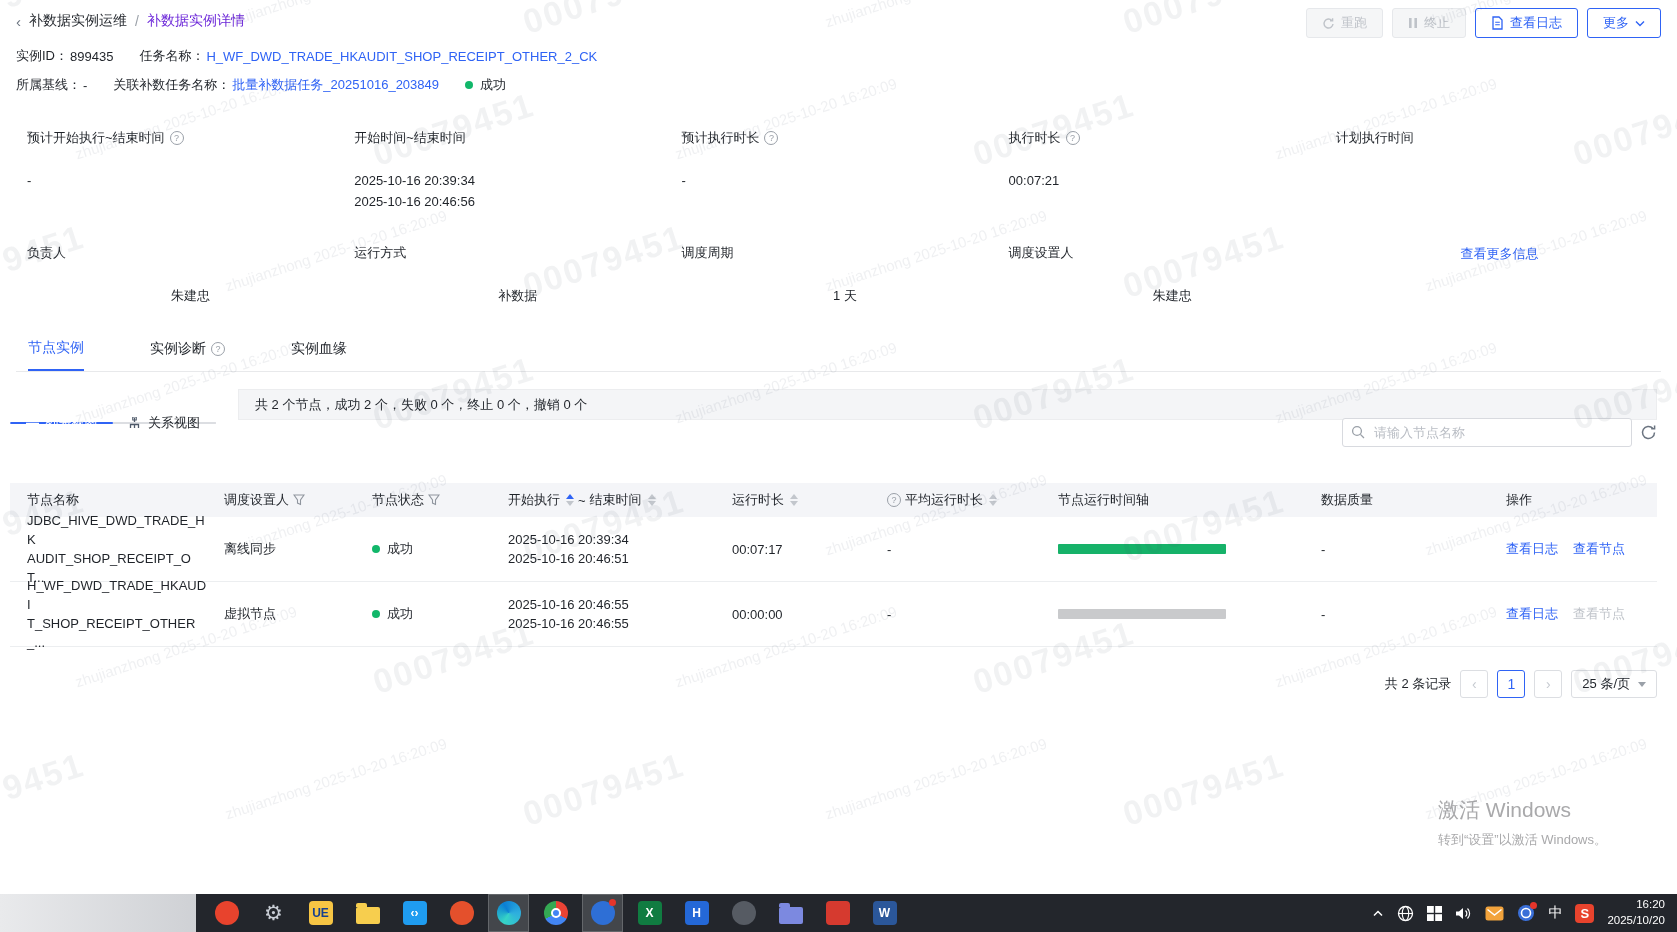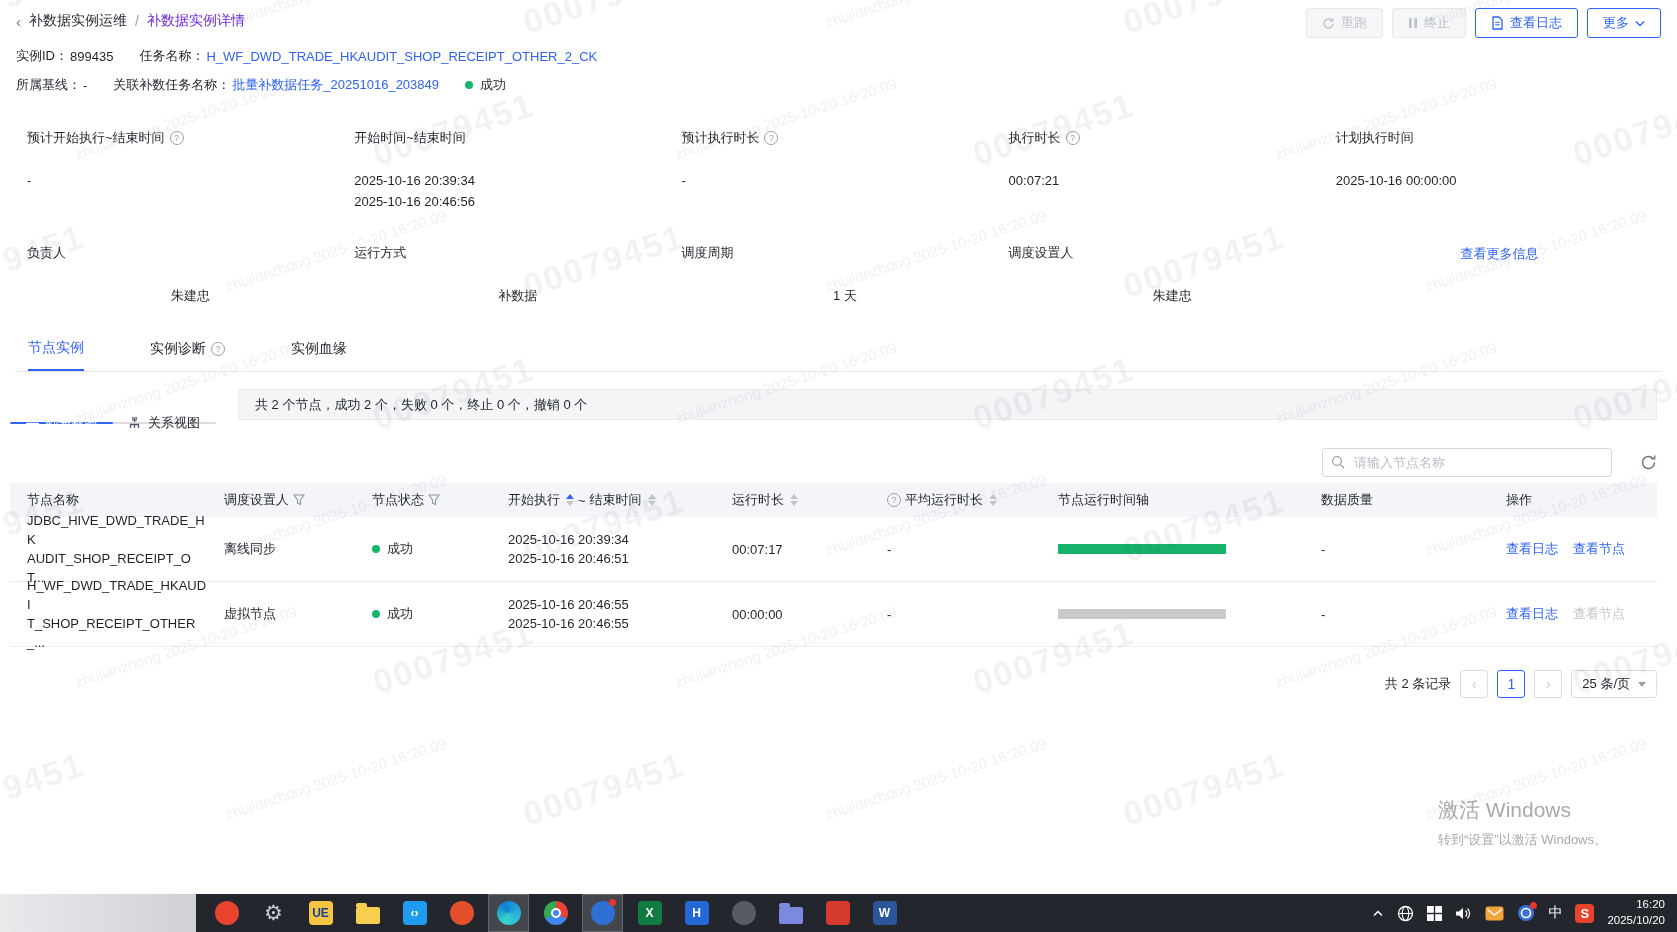--- a/index.html
+++ b/index.html
@@ -49,21 +49,21 @@
 
   
   .toolbar { position:absolute; left:10px; right:20px; top:389px; height:31px; display:flex; align-items:stretch; }
   .seg { display:flex;margin-top:33px; }
   .seg-btn { width:103px; display:flex; align-items:center; justify-content:center; gap:7px; font-size:13px; border:1px solid #dcdee2; background:#fff; color:#1f2329; cursor:pointer; }
   .seg-btn:first-child { border-radius:3px 0 0 3px; background:#2f63f5; border-color:#2f63f5; color:#fff; }
   .seg-btn:last-child { border-radius:0 3px 3px 0; border-left:none; }
   .stats { flex:1; margin-left:22px; background:#f4f5f7; border:1px solid #ecedef; display:flex; align-items:center; padding-left:16px; font-size:13px; color:#1f2329; }
 
   
-  .searchrow { position:absolute; right:20px; top:448px; display:flex; align-items:center; gap:28px; }
+  .searchrow { position:absolute; right:20px; top:418px; display:flex; align-items:center; gap:8px; }
   .searchbox { position:relative; width:290px; height:29px; }
   .searchbox input { width:100%; height:100%; border:1px solid #d8dadf; border-radius:3px; padding:0 10px 0 31px; font-size:13px; color:#1f2329; outline:none; font-family:inherit; }
   .searchbox input::placeholder { color:#b9bdc4; }
   .search-ic { position:absolute; left:9px; top:7px; }
   .refresh-btn { background:none; border:none; cursor:pointer; padding:0; display:flex; }
 
   
   .table { position:absolute; left:10px; right:20px; top:483px; font-size:13px; }
   .thead { display:flex; align-items:center; height:34px; background:#f4f5f8; color:#1f2329; }
   .trow { display:flex; align-items:center; height:65px; border-bottom:1px solid #eceef0; background:#fff; }
@@ -220,21 +220,20 @@
         <div class="dlabel">
             <span>执行时长</span>
             <span class="help">?</span>
           </div>
         <div class="dvals">00:07:21</div>
       </div>
       <div class="dcell">
         <div class="dlabel">
             <span>计划执行时间</span>
           </div>
-        <div class="dvals">2025-10-16 00:00:00</div>
       </div>
     </div>
 
     <div class="dgrid r2">
       <div class="dcell">
         <div class="dlabel">
             <span>负责人</span>
           </div>
         <div class="dvals">朱建忠</div>
       </div>

